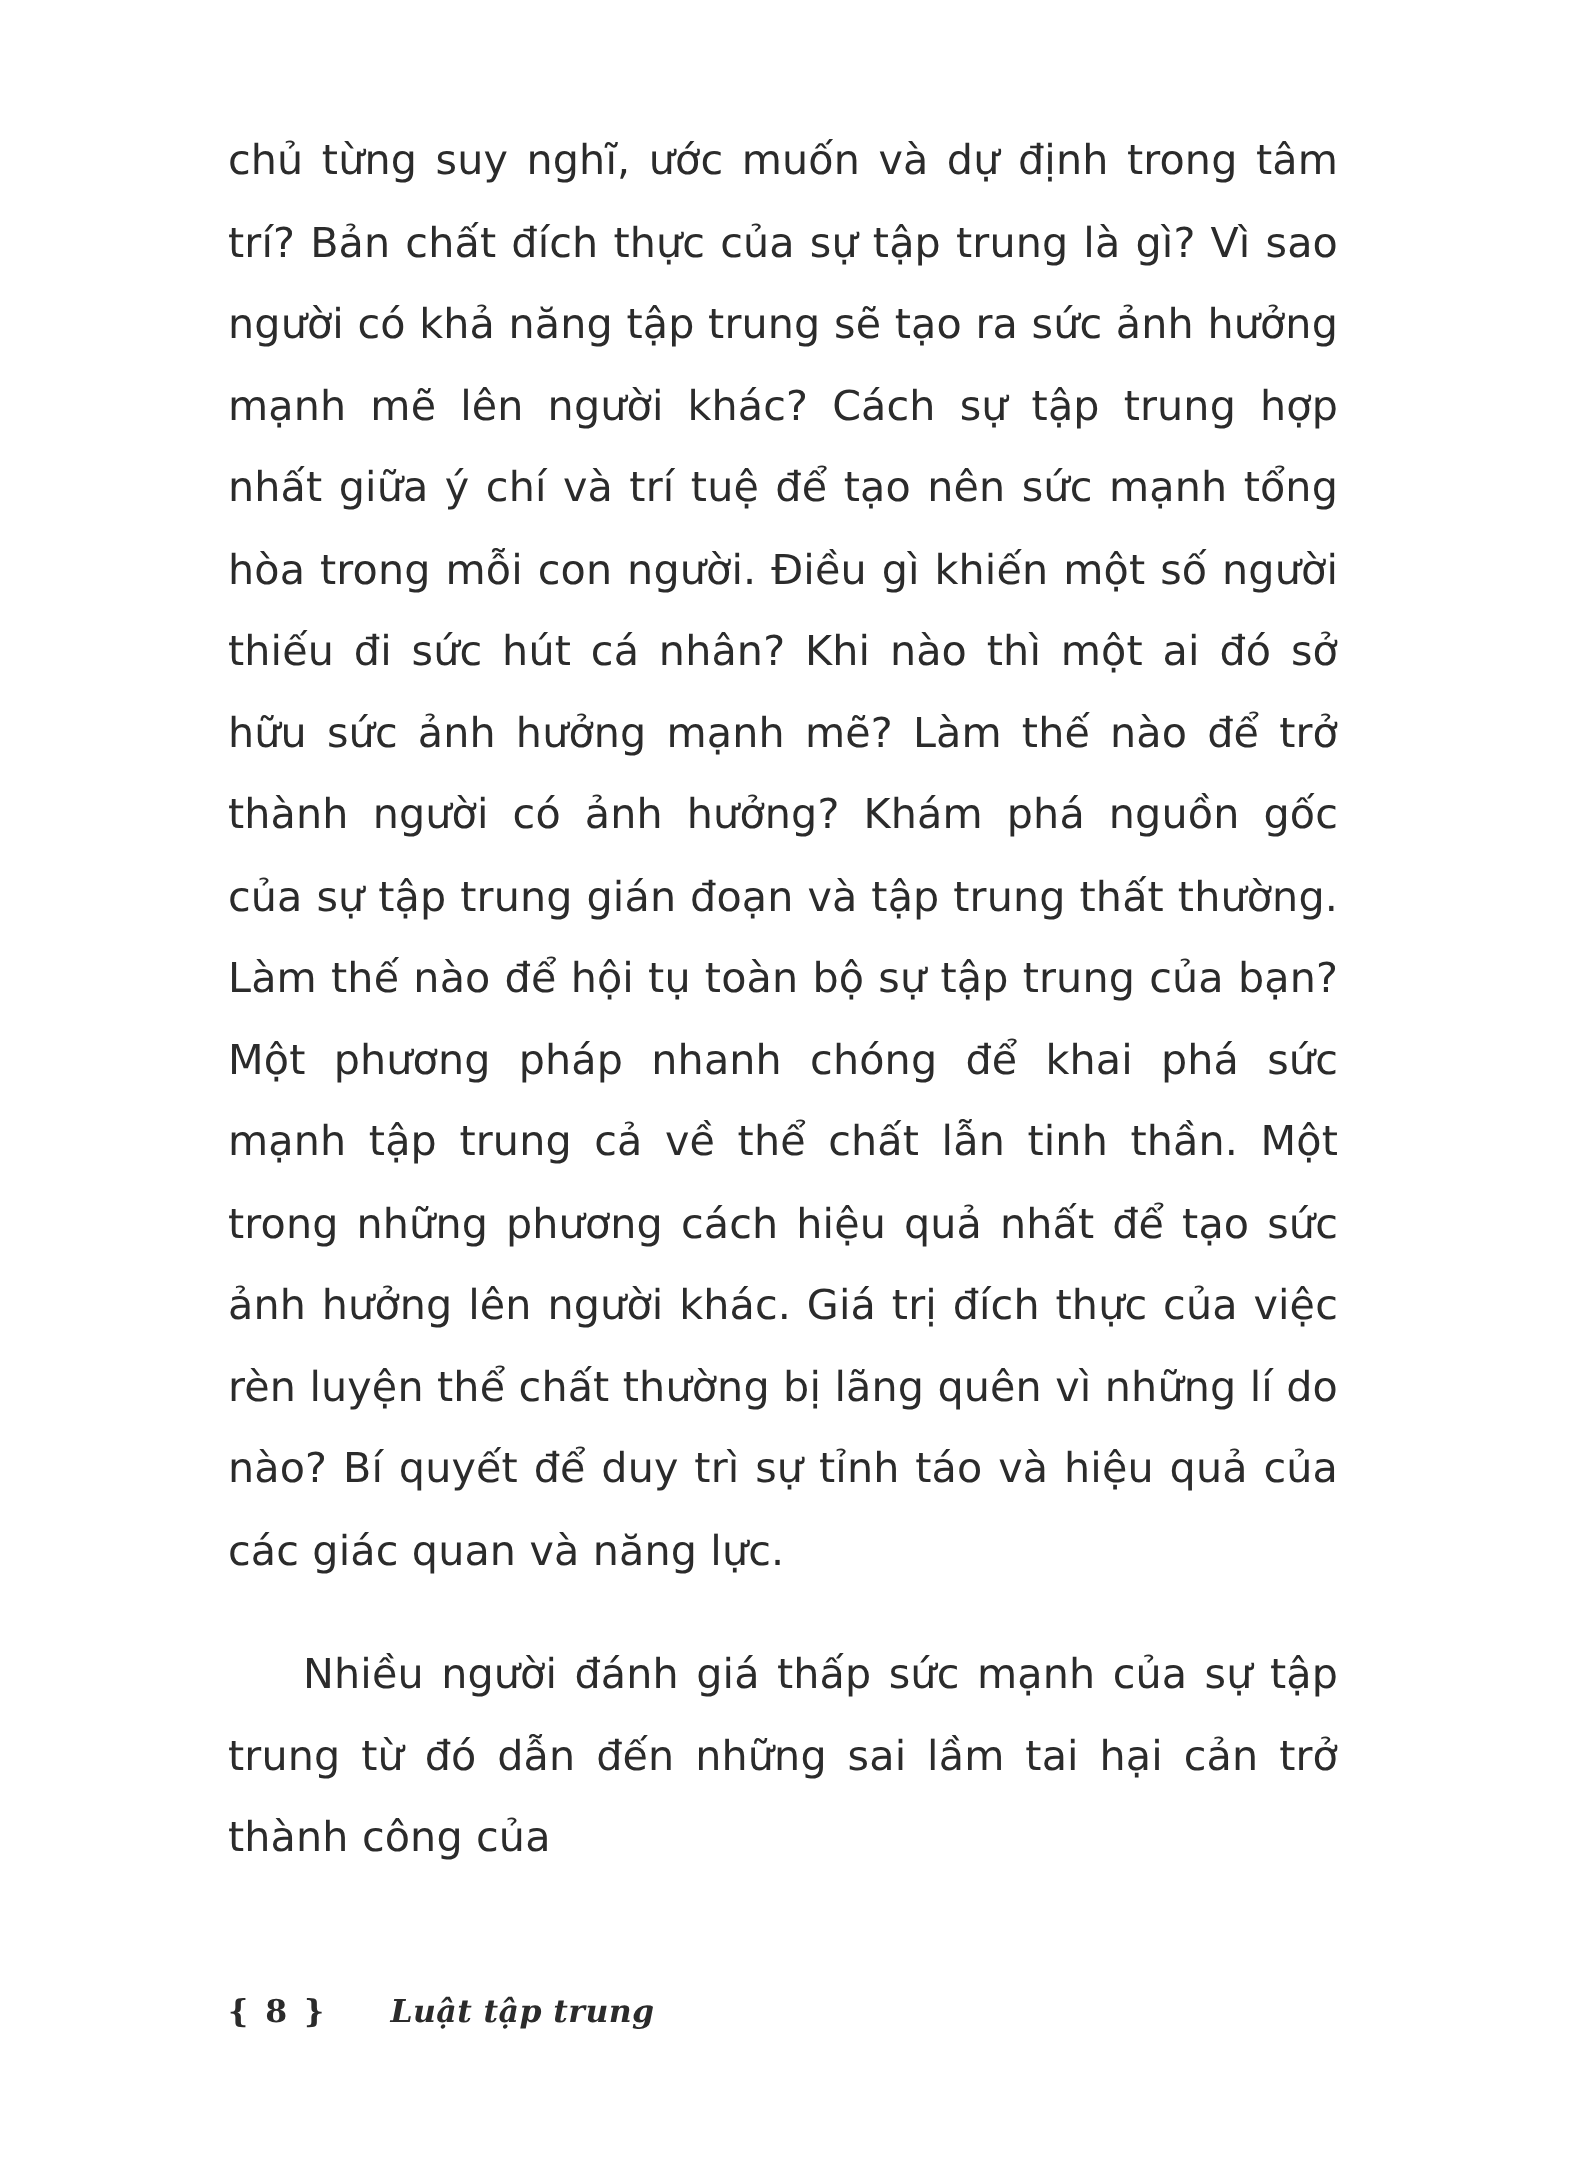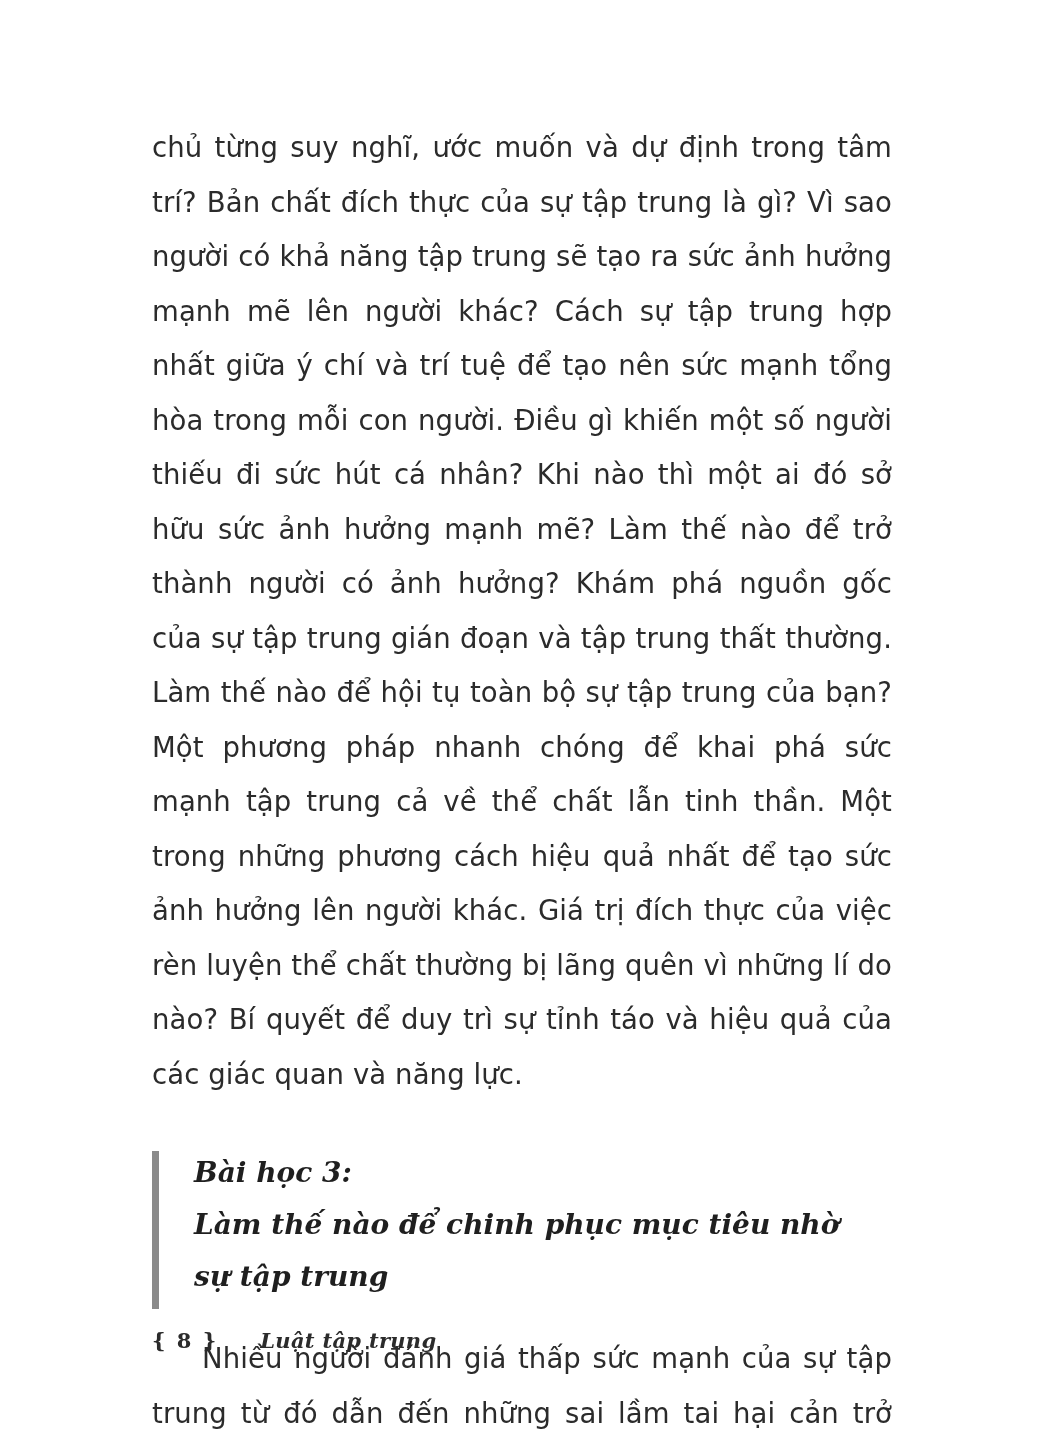--- a/index.html
+++ b/index.html
@@ -13,21 +13,21 @@
     font-family: "DejaVu Sans", sans-serif;
     color: #231f20;
     overflow: hidden;
   }
 
   .page {
     position: relative;
     width: 1040px;
     height: 1449px;
     box-sizing: border-box;
-    padding: 120px 148px 0 152px;
+    padding: 80px 148px 0 152px;
   }
 
   .body-text {
     font-family: "DejaVu Sans", sans-serif;
     font-size: 27.5px;
     line-height: 54.5px;
     text-align: justify;
     text-justify: inter-word;
     color: #2b2b2b;
     letter-spacing: 0.1px;
@@ -91,28 +91,20 @@
     margin-left: 20px;
   }
 </style>
 </head>
 <body>
 
 <div class="page">
 
   <p class="body-text para-intro">chủ từng suy nghĩ, ước muốn và dự định trong tâm trí? Bản chất đích thực của sự tập trung là gì? Vì sao người có khả năng tập trung sẽ tạo ra sức ảnh hưởng mạnh mẽ lên người khác? Cách sự tập trung hợp nhất giữa ý chí và trí tuệ để tạo nên sức mạnh tổng hòa trong mỗi con người. Điều gì khiến một số người thiếu đi sức hút cá nhân? Khi nào thì một ai đó sở hữu sức ảnh hưởng mạnh mẽ? Làm thế nào để trở thành người có ảnh hưởng? Khám phá nguồn gốc của sự tập trung gián đoạn và tập trung thất thường. Làm thế nào để hội tụ toàn bộ sự tập trung của bạn? Một phương pháp nhanh chóng để khai phá sức mạnh tập trung cả về thể chất lẫn tinh thần. Một trong những phương cách hiệu quả nhất để tạo sức ảnh hưởng lên người khác. Giá trị đích thực của việc rèn luyện thể chất thường bị lãng quên vì những lí do nào? Bí quyết để duy trì sự tỉnh táo và hiệu quả của các giác quan và năng lực.</p>
 
-  <div class="lesson-block">
-    <div class="lesson-bar"></div>
-    <div class="lesson-title">
-      <div>Bài học 3:</div>
-      <div>Làm thế nào để chinh phục mục tiêu nhờ</div>
-      <div>sự tập trung</div>
-    </div>
-  </div>
 
   <p class="body-text para-after">Nhiều người đánh giá thấp sức mạnh của sự tập trung từ đó dẫn đến những sai lầm tai hại cản trở thành công của</p>
 
   <div class="footer">
     <span class="footer-page">{ 8 }</span>
     <span class="footer-title">Luật tập trung</span>
   </div>
 
 </div>
 

